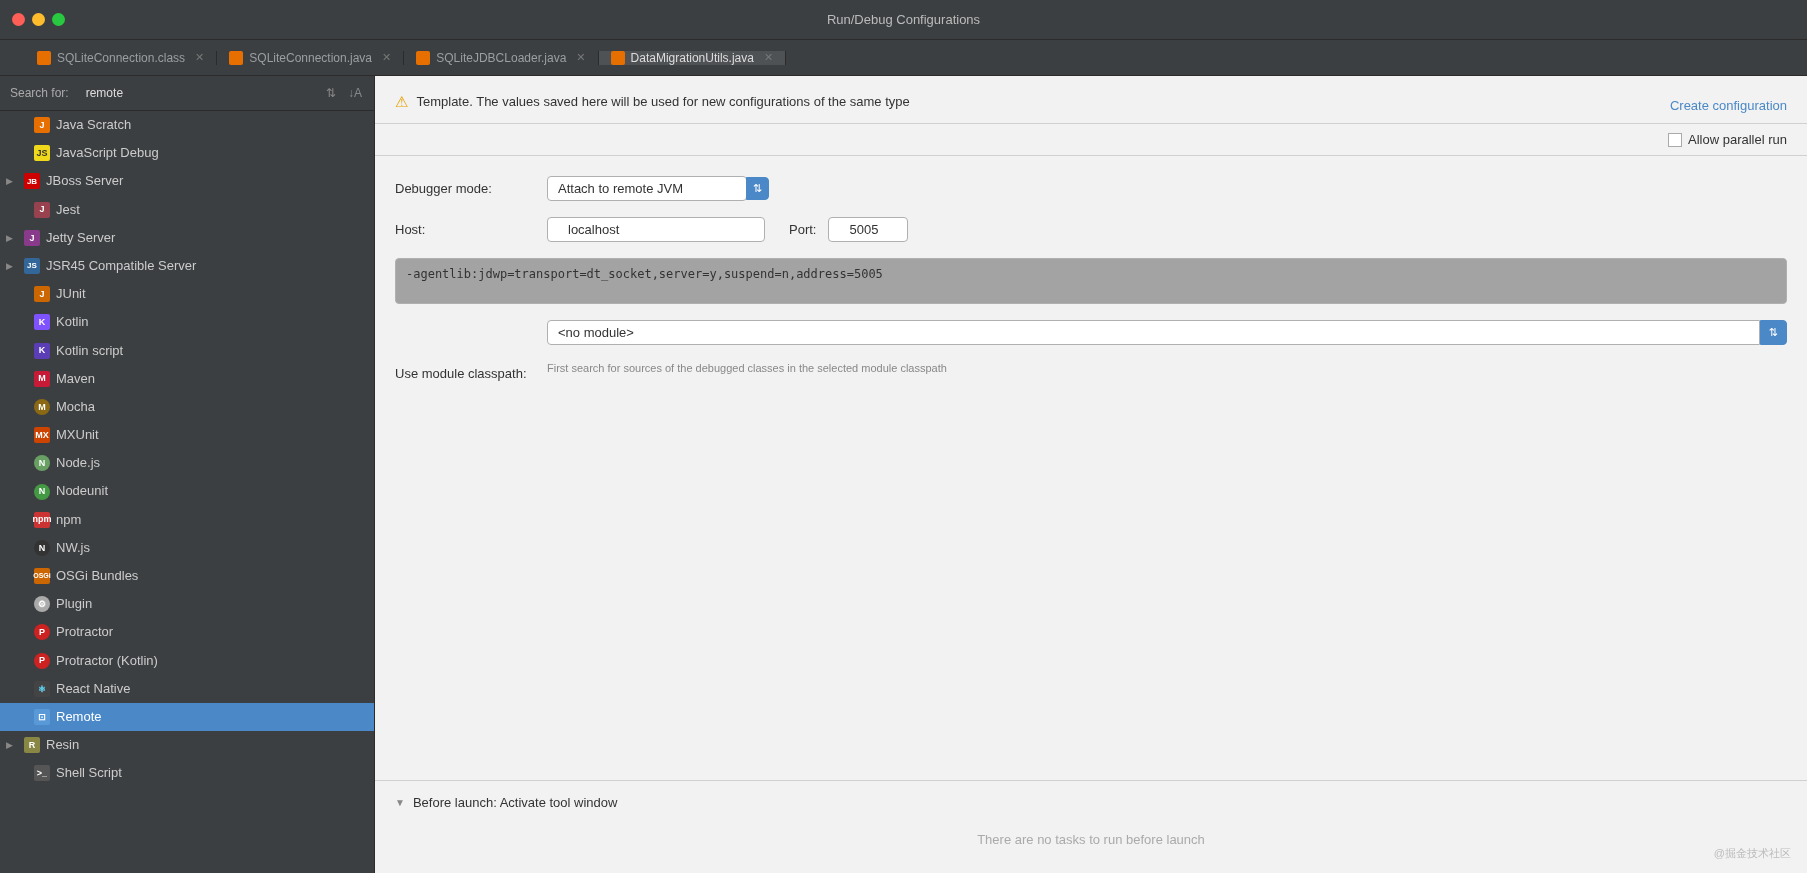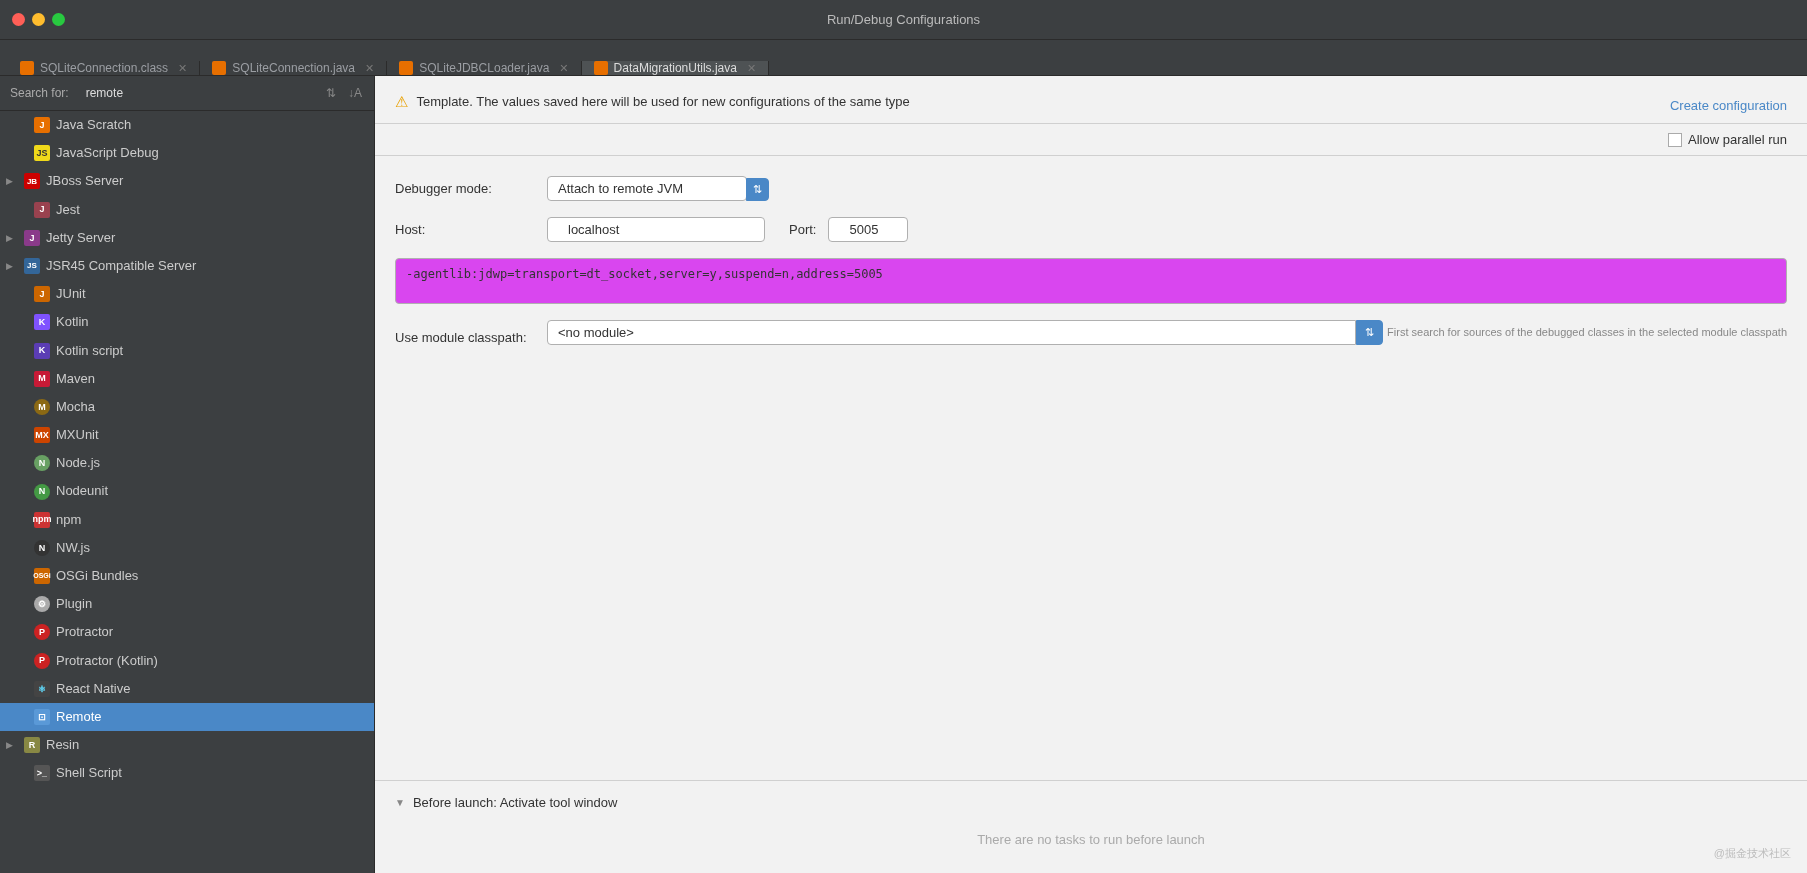--- a/index.html
+++ b/index.html
@@ -42,23 +42,23 @@
     }
     .dot-red { background: #ff5f57; }
     .dot-yellow { background: #ffbd2e; }
     .dot-green { background: #28c940; }
 
     
     .tabbar {
       background: #3c3f41;
       height: 36px;
       display: flex;
-      align-items: flex-end;
+      align-items: center;
       border-bottom: 1px solid #2b2b2b;
-      padding-left: 8px;
+      padding-left: 25px;
     }
     .tab {
       display: flex;
       align-items: center;
       padding: 0 12px;
       font-size: 12px;
       color: #9b9ea3;
       border-right: 1px solid #2b2b2b;
       cursor: pointer;
       gap: 6px;
@@ -287,21 +287,21 @@
       align-items: center;
       gap: 12px;
     }
     .form-label {
       font-size: 13px;
       color: #333;
       min-width: 140px;
     }
     .form-select-container {
       display: flex;
-      align-items: flex-end;
+      align-items: center;
       gap: 0;
     }
     .form-select {
       background: white;
       border: 1px solid #b0b0b0;
       border-radius: 4px;
       padding: 4px 10px;
       font-size: 13px;
       color: #333;
       min-width: 200px;
@@ -348,21 +348,21 @@
     }
     .jdk-link {
       color: #4a88c7;
       font-size: 13px;
       cursor: pointer;
       display: flex;
       align-items: center;
       gap: 2px;
     }
     .command-textarea {
-      background: #d946ef;
+      background: #a3a3a3;
       border: 1px solid #b0b0b0;
       border-radius: 4px;
       padding: 8px 10px;
       font-size: 12px;
       color: #333;
       font-family: monospace;
       min-height: 44px;
       resize: none;
       width: 100%;
     }
@@ -673,21 +673,21 @@
         <span class="form-label" style="min-width: auto; margin-left: 12px;">Port:</span>
         <input class="form-input port-input" type="text" value="5005" style="">
       </div>
 
       <div class="command-section">
         <textarea class="command-textarea" rows="2" style="">-agentlib:jdwp=transport=dt_socket,server=y,suspend=n,address=5005</textarea>
       </div>
 
       <div class="module-row">
         <span class="form-label">Use module classpath:</span>
-        <div style="flex:1; display:flex; flex-direction:row; gap:4px;">
+        <div style="flex:1; display:flex; flex-direction:column; gap:11px;">
           <div class="module-select-wrap">
             <select class="module-select">
               <option>&lt;no module&gt;</option>
             </select>
             <div class="module-select-arrow">⇅</div>
           </div>
           <div class="module-hint">First search for sources of the debugged classes in the selected
 module classpath</div>
         </div>
       </div>

